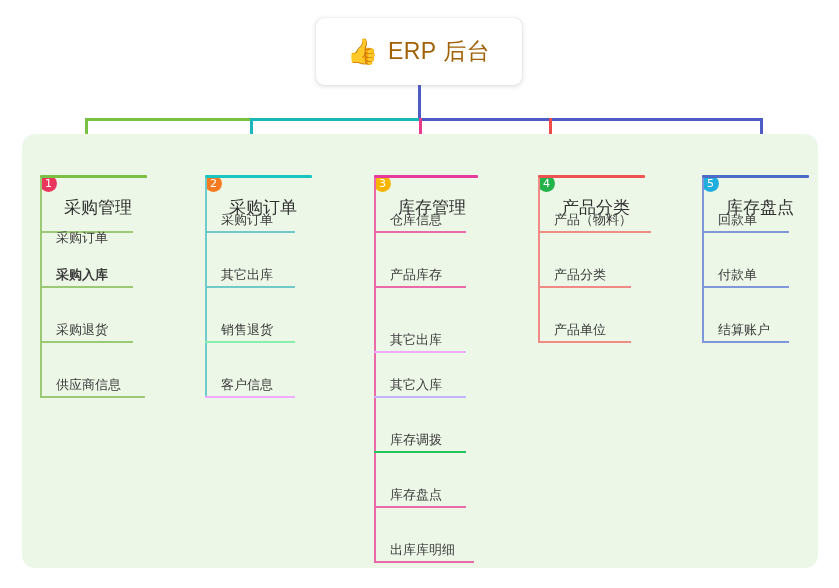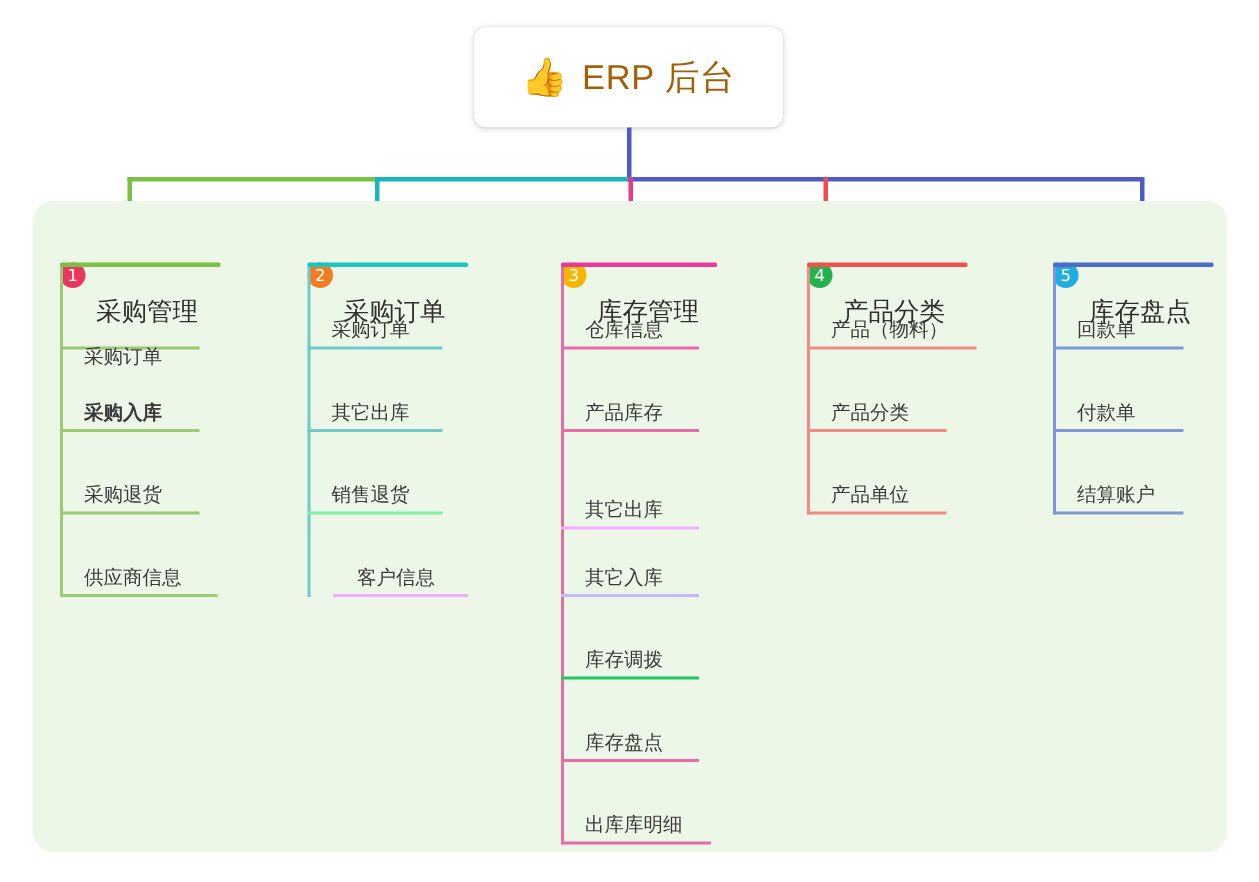--- a/index.html
+++ b/index.html
@@ -169,21 +169,21 @@
         <div class="spine" style="height: 220px; background: rgb(111, 202, 201);"></div>
         <div class="item" style="top: 97px; left: 0px; width: 90px; background: rgb(111, 202, 201);">
           <div class="item-label" style="left: 16px;">采购订单</div>
         </div>
         <div class="item" style="top: 152px; left: 0px; width: 90px; background: rgb(111, 202, 201);">
           <div class="item-label" style="left: 16px;">其它出库</div>
         </div>
         <div class="item" style="top: 207px; left: 0px; width: 90px; background: #86efac;">
           <div class="item-label" style="left: 16px;">销售退货</div>
         </div>
-        <div class="item" style="top: 262px; left: 17px; width: 90px; background: #f0abfc;">
+        <div class="item" style="top: 262px; left: 0px; width: 90px; background: #f0abfc;">
           <div class="item-label" style="left: 16px;">客户信息</div>
         </div>
       </div>
       <div class="column" style="left: 374px; top: 134px;">
         <div class="col-header">
           <span class="badge" style="background: rgb(247, 181, 0);">3</span>
           <span class="col-title">库存管理</span>
         </div>
         <div class="col-underline" style="width: 104px; background: rgb(232, 57, 156);"></div>
         <div class="spine" style="height: 385px; background: rgb(232, 106, 168);"></div>

